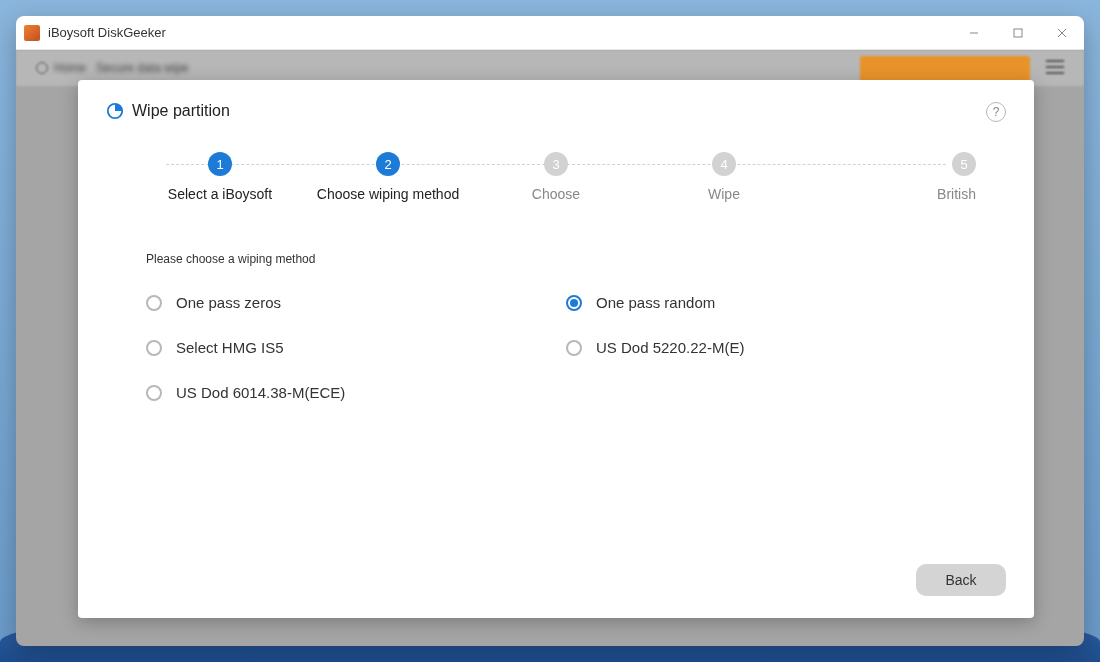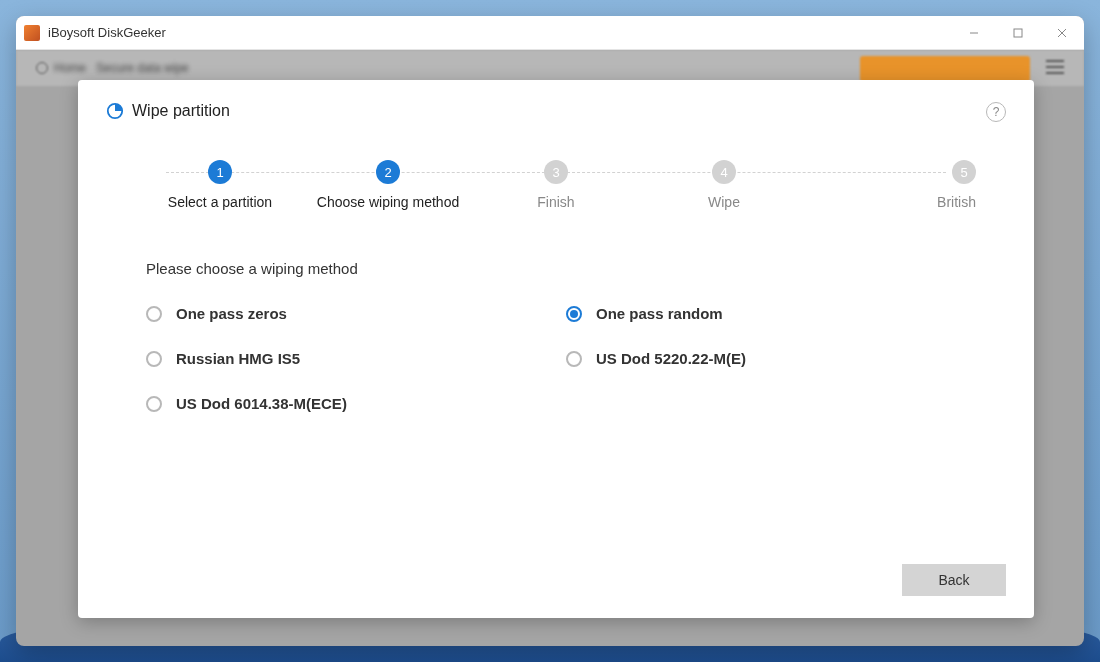--- a/index.html
+++ b/index.html
@@ -115,21 +115,21 @@
       border-radius: 4px;
       box-shadow: 0 4px 18px rgba(0,0,0,0.25);
       padding: 22px 28px 22px 28px;
       display: flex;
       flex-direction: column;
     }
     .dialog-header {
       display: flex;
       align-items: center;
       position: relative;
-      margin-bottom: 34px;
+      margin-bottom: 26px;
     }
     .dialog-icon {
       width: 18px;
       height: 18px;
       margin-right: 8px;
     }
     .dialog-icon svg { width: 100%; height: 100%; }
     .dialog-title {
       font-size: 16px;
       color: #222;
@@ -192,21 +192,21 @@
       position: absolute;
       top: 18px;
       left: 60px;
       right: 60px;
       height: 0;
       border-top: 1px dashed #d2d2d2;
       z-index: 1;
     }
 
     .prompt {
-      font-size: 15px;
+      font-size: 12px;
       color: #333;
       padding-left: 40px;
       margin-bottom: 28px;
     }
     .options {
       display: grid;
       grid-template-columns: 1fr 1fr;
       column-gap: 40px;
       row-gap: 28px;
       padding-left: 40px;
@@ -233,38 +233,37 @@
       content: "";
       position: absolute;
       left: 2px; top: 2px;
       width: 8px; height: 8px;
       background: #1c7bd6;
       border-radius: 50%;
     }
     .option-label {
       font-size: 15px;
       color: #333;
-      font-weight: bold;
     }
     .dialog-footer {
       margin-top: auto;
       display: flex;
       justify-content: flex-end;
       gap: 18px;
     }
     .btn {
-      width: 104px;
+      width: 90px;
       height: 32px;
       display: flex;
       align-items: center;
       justify-content: center;
       font-size: 14px;
       cursor: pointer;
       border: none;
-      border-radius: 0;
+      border-radius: 10px;
     }
     .btn-back {
       background: #d4d4d4;
       color: #333;
     }
     .btn-next {
       background: #0a6ed1;
       color: #ffffff;
     }
   </style>
@@ -320,29 +319,29 @@
       <div class="help-btn">
         <span>?</span>
       </div>
     </div>
 
     <div class="stepper">
       <div class="step-line"></div>
 
       <div class="step active">
         <div class="step-circle">1</div>
-        <div class="step-label">Select a partition</div>
+        <div class="step-label">Select a iBoysoft</div>
       </div>
       <div class="step active">
         <div class="step-circle">2</div>
         <div class="step-label">Choose wiping method</div>
       </div>
       <div class="step">
         <div class="step-circle">3</div>
-        <div class="step-label">Finish</div>
+        <div class="step-label">Choose</div>
       </div>
       <div class="step">
         <div class="step-circle">4</div>
         <div class="step-label">Wipe</div>
       </div>
       <div class="step">
         <div class="step-circle">5</div>
         <div class="step-label">British</div>
       </div>
     </div>
@@ -351,21 +350,21 @@
 
     <div class="options">
       <div>
         <div class="option">
           <div class="radio"></div>
           <div class="option-label">One pass zeros</div>
         </div>
         <div style="height:28px"></div>
         <div class="option">
           <div class="radio"></div>
-          <div class="option-label">Russian HMG IS5</div>
+          <div class="option-label">Select HMG IS5</div>
         </div>
         <div style="height:28px"></div>
         <div class="option">
           <div class="radio"></div>
           <div class="option-label">US Dod 6014.38-M(ECE)</div>
         </div>
         <div style="height:28px"></div>
       </div>
       <div>
         <div class="option selected">

